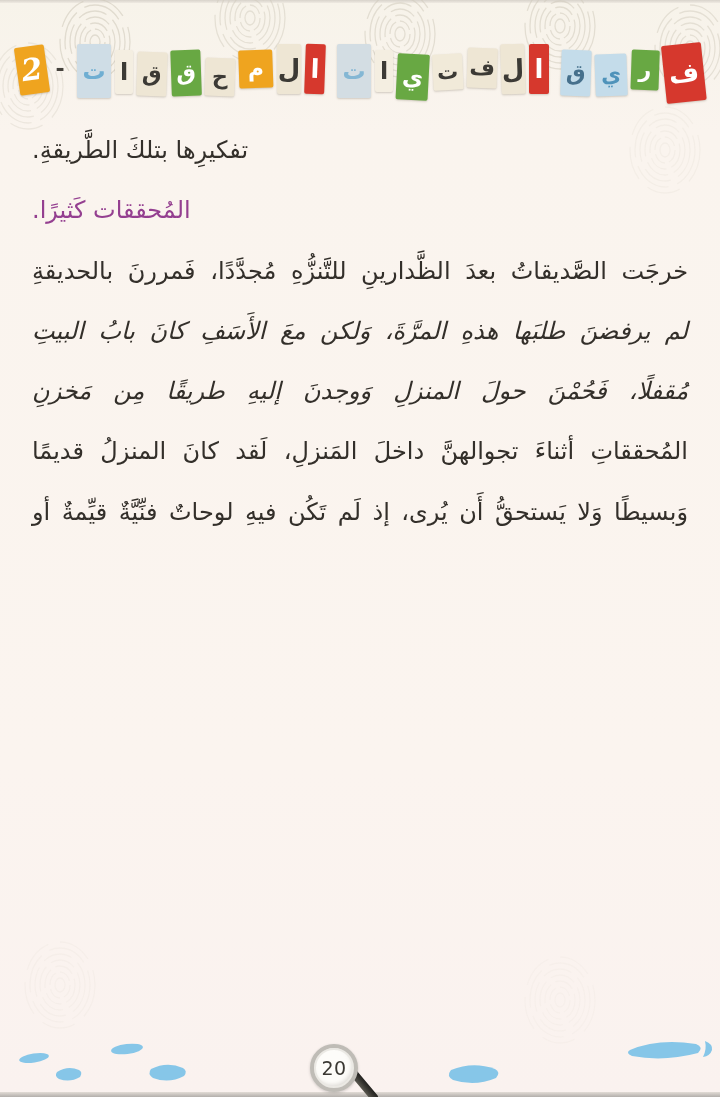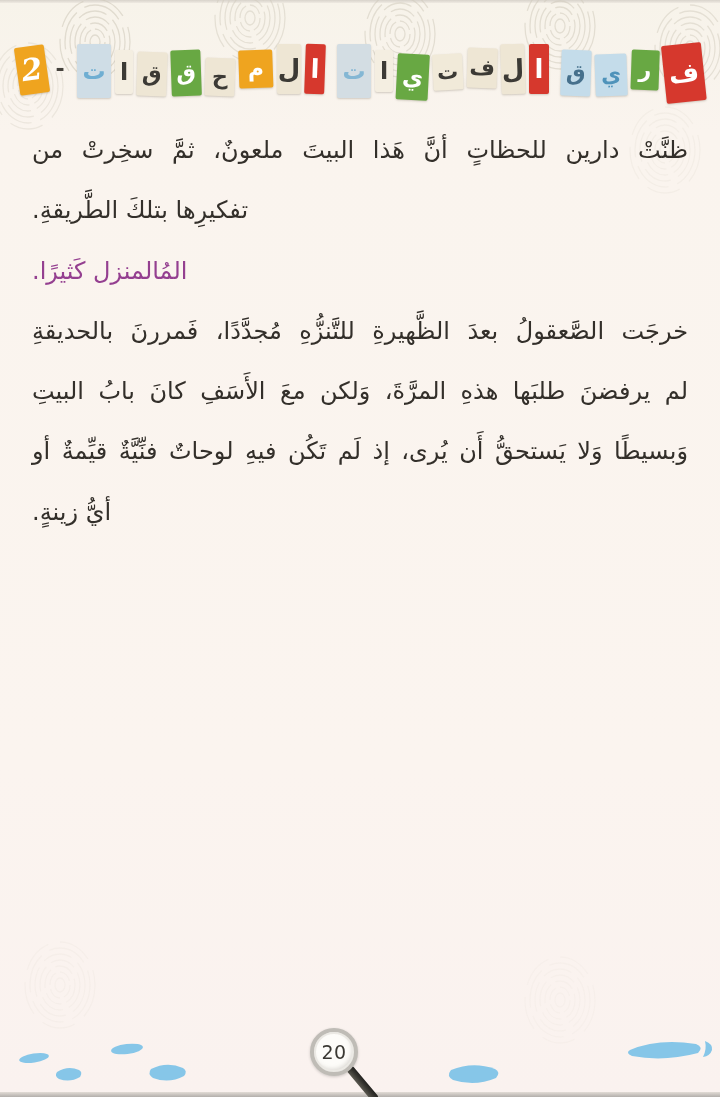--- a/index.html
+++ b/index.html
@@ -48,21 +48,21 @@
   }
   .line.j{
     white-space:normal;
     text-align:justify;
     text-align-last:justify;
   }
 
   
   .magnifier{position:absolute;left:310px;top:1028px;width:90px;height:70px;z-index:4;}
   .lens{
-    position:absolute;left:0;top:0;
+    position:absolute;left:0;top:16px;
     width:40px;height:40px;border-radius:50%;
     background:#fdfcf9;
     border:4px solid #bfbcb6;
     box-shadow:inset 0 0 0 2px #ebe9e4, inset -2px -3px 4px rgba(160,155,145,.35), 0 1px 3px rgba(0,0,0,.18);
     display:flex;align-items:center;justify-content:center;
     font-size:19px;color:#3a3833;letter-spacing:.5px;
   }
   .handle{
     position:absolute;left:37px;top:39px;
     width:8px;height:42px;border-radius:3px;
@@ -121,35 +121,35 @@
       <span class="letter-block" style="background: rgb(104, 168, 67); color: rgb(255, 255, 255); width: 30px; height: 46px; font-size: 22px; transform: rotate(-2deg) translateY(2px);">ق</span>
       <span class="letter-block" style="background: rgb(238, 230, 212); color: rgb(60, 58, 53); width: 30px; height: 44px; font-size: 22px; transform: rotate(2deg) translateY(2px);">ق</span>
       <span class="letter-block" style="background: rgb(244, 238, 225); color: rgb(60, 58, 53); width: 18px; height: 44px; font-size: 24px; transform: rotate(0deg) translateY(0px);">ا</span>
       <span class="letter-block" style="background: rgb(207, 221, 230); color: rgb(111, 174, 210); width: 34px; height: 54px; font-size: 23px; transform: rotate(0deg) translateY(4px); margin-left: 6px;">ت</span>
       <span class="letter-block noblock" style="background: transparent; color: rgb(69, 66, 60); width: 14px; height: 30px; font-size: 22px; transform: rotate(0deg) translateY(-10px); margin-left: 2px;">-</span>
       <span class="letter-block digit" style="background: rgb(239, 164, 31); color: rgb(255, 255, 255); width: 30px; height: 48px; font-size: 30px; transform: rotate(-8deg) translateY(0px);">2</span>
     </header>
 
   <main class="text-block">
     <section class="para" style="color: rgb(51, 47, 42);">
-      <div class="line j">ظنَّتْ دارين للحظاتٍ أنَّ هَذا البيتَ ملعونٌ، ثمَّ سخِرتْ من</div>
       <div class="line">تفكيرِها بتلكَ الطَّريقةِ.</div>
     </section>
     <section class="para" style="color: rgb(148, 63, 144);">
-      <div class="line">المُالمنزل كَثيرًا.</div>
+      <div class="line">المُحققات كَثيرًا.</div>
     </section>
     <section class="para" style="color: rgb(51, 47, 42);">
-      <div class="line j">خرجَت الصَّعقولُ بعدَ الظَّهيرةِ للتَّنزُّهِ مُجدَّدًا، فَمررنَ بالحديقةِ</div>
+      <div class="line j">خرجَت الصَّديقاتُ بعدَ الظَّدارينِ للتَّنزُّهِ مُجدَّدًا، فَمررنَ بالحديقةِ</div>
+    </section>
+    <section class="para" style="color: rgb(51, 47, 42); font-style: italic;">
+      <div class="line j">لم يرفضنَ طلبَها هذهِ المرَّةَ، وَلكن معَ الأَسَفِ كانَ بابُ البيتِ</div>
+      <div class="line j">مُقفلًا، فَحُمْنَ حولَ المنزلِ وَوجدنَ إليهِ طريقًا مِن مَخزنِ</div>
     </section>
     <section class="para" style="color: rgb(51, 47, 42);">
-      <div class="line j">لم يرفضنَ طلبَها هذهِ المرَّةَ، وَلكن معَ الأَسَفِ كانَ بابُ البيتِ</div>
-    </section>
-    <section class="para" style="color: rgb(51, 47, 42);">
+      <div class="line j">المُحققاتِ أثناءَ تجوالهنَّ داخلَ المَنزلِ، لَقد كانَ المنزلُ قديمًا</div>
       <div class="line j">وَبسيطًا وَلا يَستحقُّ أَن يُرى، إذ لَم تَكُن فيهِ لوحاتٌ فنِّيَّةٌ قيِّمةٌ أو</div>
-      <div class="line">أيُّ زينةٍ.</div>
     </section>
   </main>
 
   <svg class="blobs" width="720" height="1097" viewBox="0 0 720 1097">
     <g fill="#86c6e8">
       <ellipse cx="34" cy="1058" rx="15" ry="4.5" transform="rotate(-9 34 1058)"></ellipse>
       <path d="M57 1072 q11 -7 22 -2 q4 2 1 7 q-10 6 -21 2 q-5 -3 -2 -7 Z"></path>
       <ellipse cx="127" cy="1049" rx="16" ry="5" transform="rotate(-7 127 1049)"></ellipse>
       <path d="M151 1069 q16 -8 32 -1 q5 3 1 8 q-15 8 -31 2 q-6 -4 -2 -9 Z"></path>
       <path d="M451 1070 q22 -9 44 -1 q6 3 1 9 q-21 9 -43 2 q-7 -4 -2 -10 Z"></path>

